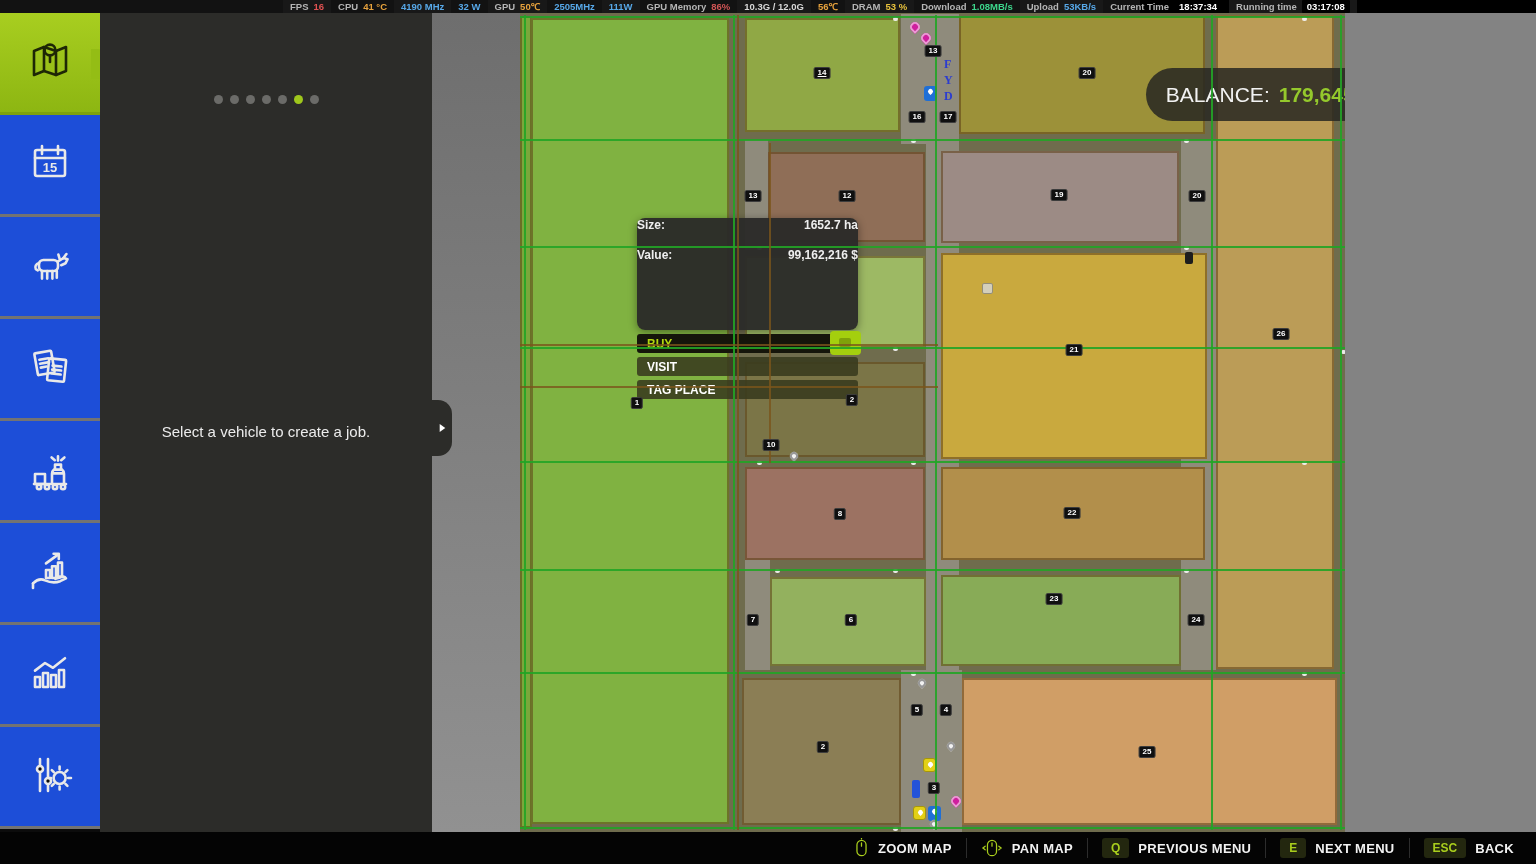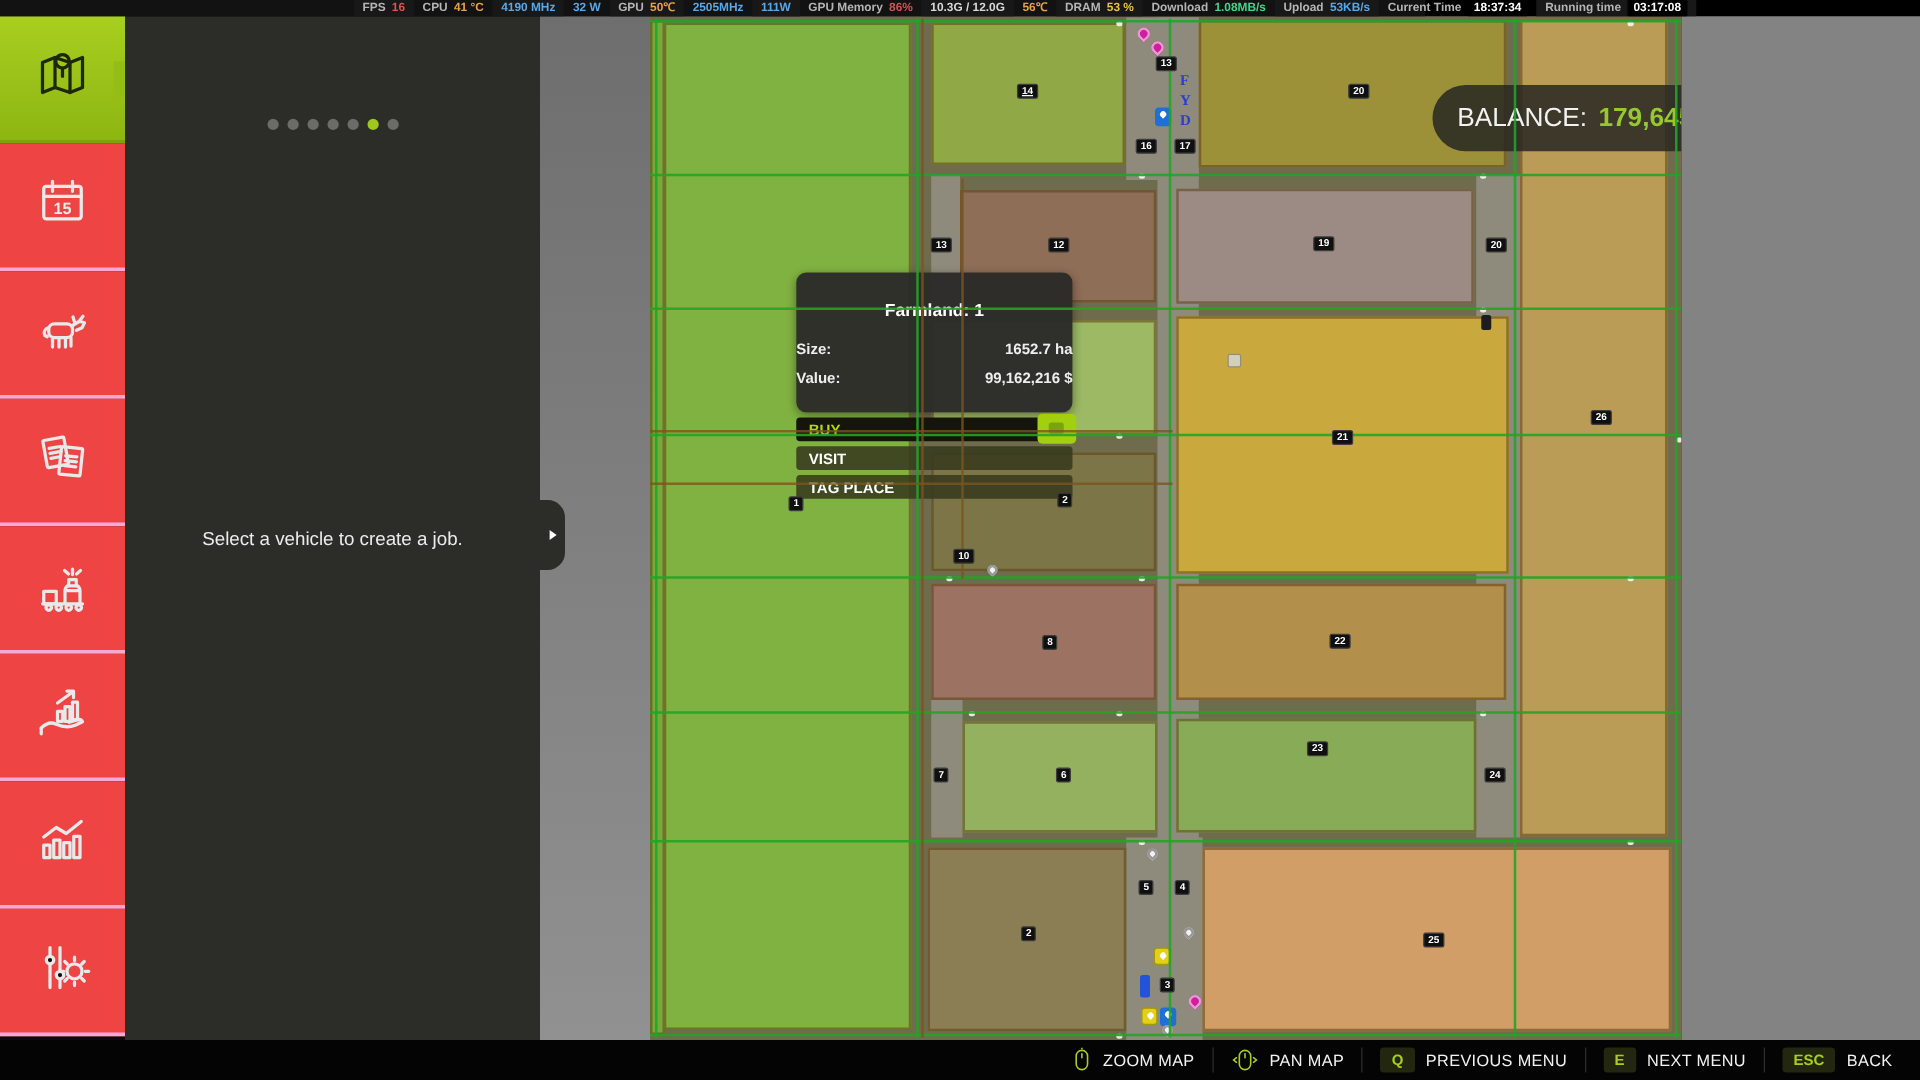--- a/index.html
+++ b/index.html
@@ -9,22 +9,22 @@
   #status-bar{position:absolute;left:0;top:0;width:1140px;height:13px;background:#121212;
               display:flex;align-items:center;padding-left:283px;box-sizing:border-box;
               font-size:9.5px;line-height:13px;white-space:nowrap;z-index:40;}
   .sb-item{display:flex;gap:5px;padding:0 7px;height:13px;align-items:center;}
   .sb-item:nth-child(odd){background:#181818;}
   .sb-label{color:#b5b5b5;font-weight:bold;}
   .sb-val{font-weight:bold;}
   .sb-chip{background:#000;padding:0 5px;border-radius:1px;}
   
   #sidebar{position:absolute;left:0;top:13px;width:100px;height:819px;background:#0c0c0c;z-index:30;}
-  .side-item{position:relative;width:100px;height:99px;border-bottom:3px solid #f9a8d4;
-             display:flex;align-items:center;justify-content:center;cursor:pointer;background:#ef4444;}
+  .side-item{position:relative;width:100px;height:99px;border-bottom:3px solid #737373;
+             display:flex;align-items:center;justify-content:center;cursor:pointer;background:#1d4ed8;}
   .side-item.active{background:linear-gradient(180deg,#a8ce20,#8db612);border-bottom:3px solid #7da20e;}
   .side-item.active .bulge{position:absolute;right:-9px;top:36px;width:18px;height:30px;
              background:#94bd15;border-radius:0 12px 12px 0;}
   .side-item.active .bulge:after{content:"";position:absolute;right:3px;top:11px;
              border-left:6px solid #1d260a;border-top:4px solid transparent;border-bottom:4px solid transparent;}
   
   #panel{position:absolute;left:100px;top:13px;width:332px;height:819px;background:#2c2c29;z-index:30;}
   .hdr{position:absolute;top:28px;left:0;width:100%;display:flex;align-items:center;justify-content:space-between;padding:0 20px;box-sizing:border-box;}
   .circ{width:36px;height:36px;border-radius:50%;background:#3b3b39;border:none;cursor:pointer;
         display:flex;align-items:center;justify-content:center;padding:0;}
@@ -78,21 +78,21 @@
   
   #balance{position:absolute;left:626px;top:55px;width:246px;height:53px;border-radius:27px;
            background:rgba(40,40,34,.86);display:flex;align-items:center;justify-content:center;gap:9px;z-index:5;}
   #balance .blabel{color:#f2f2f2;font-size:21px;}
   #balance .bval{color:#95c92c;font-size:21px;font-weight:bold;}
   
   #bottom-bar{position:absolute;left:0;top:832px;width:1536px;height:32px;background:#040404;
               display:flex;align-items:center;justify-content:flex-end;padding-right:8px;box-sizing:border-box;z-index:40;}
   .act{display:flex;align-items:center;gap:9px;padding:0 14px;height:20px;}
   .act + .act{border-left:1px solid #2c2c2c;}
-  .act .lbl{color:#f2f2f2;font-weight:normal;font-size:13px;letter-spacing:.3px;}
+  .act .lbl{color:#f2f2f2;font-weight:bold;font-size:13px;letter-spacing:.3px;}
   .keycap{background:#23270f;color:#a9ce1d;font-weight:bold;font-size:12px;padding:3px 9px;border-radius:3px;}
 </style>
 </head>
 <body>
 
 <div id="screen">
   <div id="status-bar">
       <span class="sb-item">
         <span class="sb-label">FPS</span>
         <span class="sb-val" style="color: rgb(224, 82, 82);">16</span>
@@ -245,21 +245,20 @@
     <div class="side-tab">
         <span class="tri-r"></span>
       </div>
   </div>
 
   <div id="gap-left"></div>
 
   <div id="map">
     <div id="popup">
       <div class="pcard">
-        <div class="ptitle">Farmland: 1</div>
         <div class="prow">
             <span>Size:</span>
             <span>1652.7 ha</span>
           </div>
         <div class="prow">
             <span>Value:</span>
             <span>99,162,216 $</span>
           </div>
       </div>
       <div class="pbtn buy">

